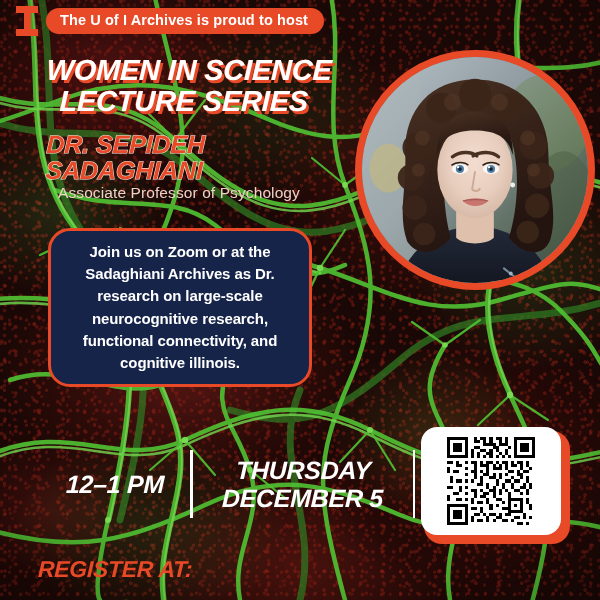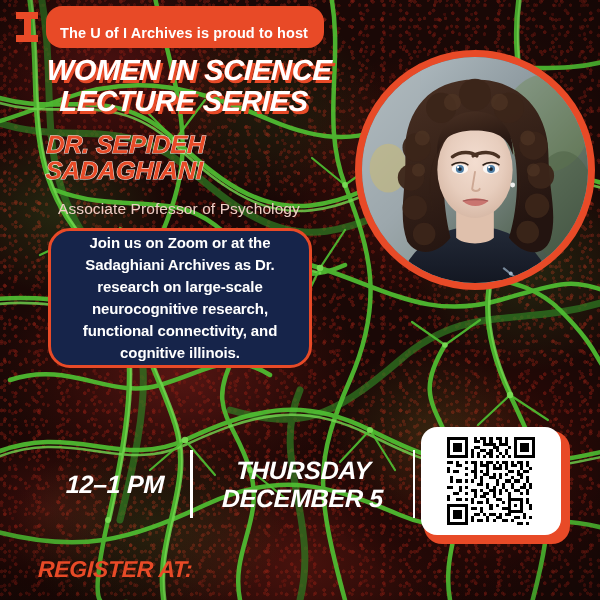--- a/index.html
+++ b/index.html
@@ -84,21 +84,21 @@
     content:""; position:absolute; left:0; width:22px; height:7px; background:#E84A27;
   }
   .illinois-i::before { top:0; }
   .illinois-i::after  { bottom:0; }
   .illinois-i i {
     position:absolute; left:7.5px; top:6px; width:7px; height:18px; background:#E84A27;
   }
   .host-pill {
     background:#E84A27; color:#fff;
     border-radius:16px;
-    padding:20px 16px 6px 14px;
+    padding:5px 16px 6px 14px;
     font-size:14.5px; font-weight:700; letter-spacing:.1px;
     white-space:nowrap; line-height:1.1;
   }
 
   
   .title-block { position:absolute; left:46px; top:55px; width:310px; }
   .series-title {
     font-size:29px; font-weight:800; line-height:1.07;
     letter-spacing:-0.2px;
     color:#fff; font-style:italic;
@@ -114,29 +114,29 @@
   .speaker-name {
     margin-top:14px;
     font-size:25px; font-weight:800; line-height:1.05;
     letter-spacing:-0.1px; font-style:italic;
     transform:skewX(-2deg);
     color:#E84A27; text-transform:uppercase;
     -webkit-text-stroke:1.1px #f3e4e0;
     paint-order:stroke fill;
   }
   .speaker-role {
-    margin-top:16px; margin-left:12px;
+    margin-left:12px;
     font-size:15.5px; font-weight:400; line-height:1.2;
     color:#f0cfc6; letter-spacing:.1px;
   }
 
   
   .desc-box {
     position:absolute; left:48px; top:228px;
-    width:264px; height:140px;
+    width:264px; height:159px;
     background:#16244a;
     border:3.5px solid #E84A27;
     border-radius:22px;
     display:flex; align-items:center; justify-content:center;
     padding:8px 18px;
   }
   .desc-text {
     color:#fff; font-size:15px; font-weight:700;
     line-height:1.47; text-align:center; letter-spacing:-0.1px;
   }

